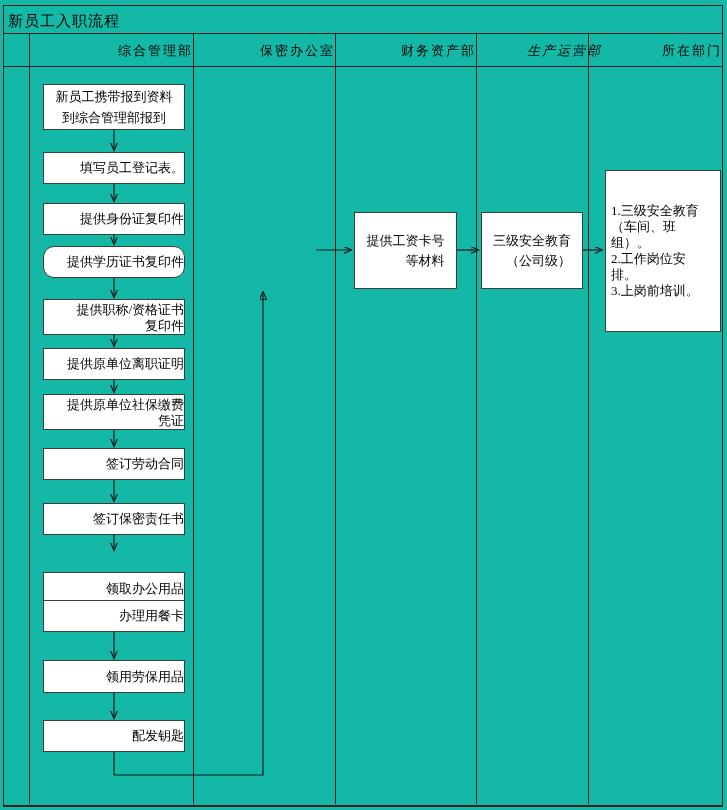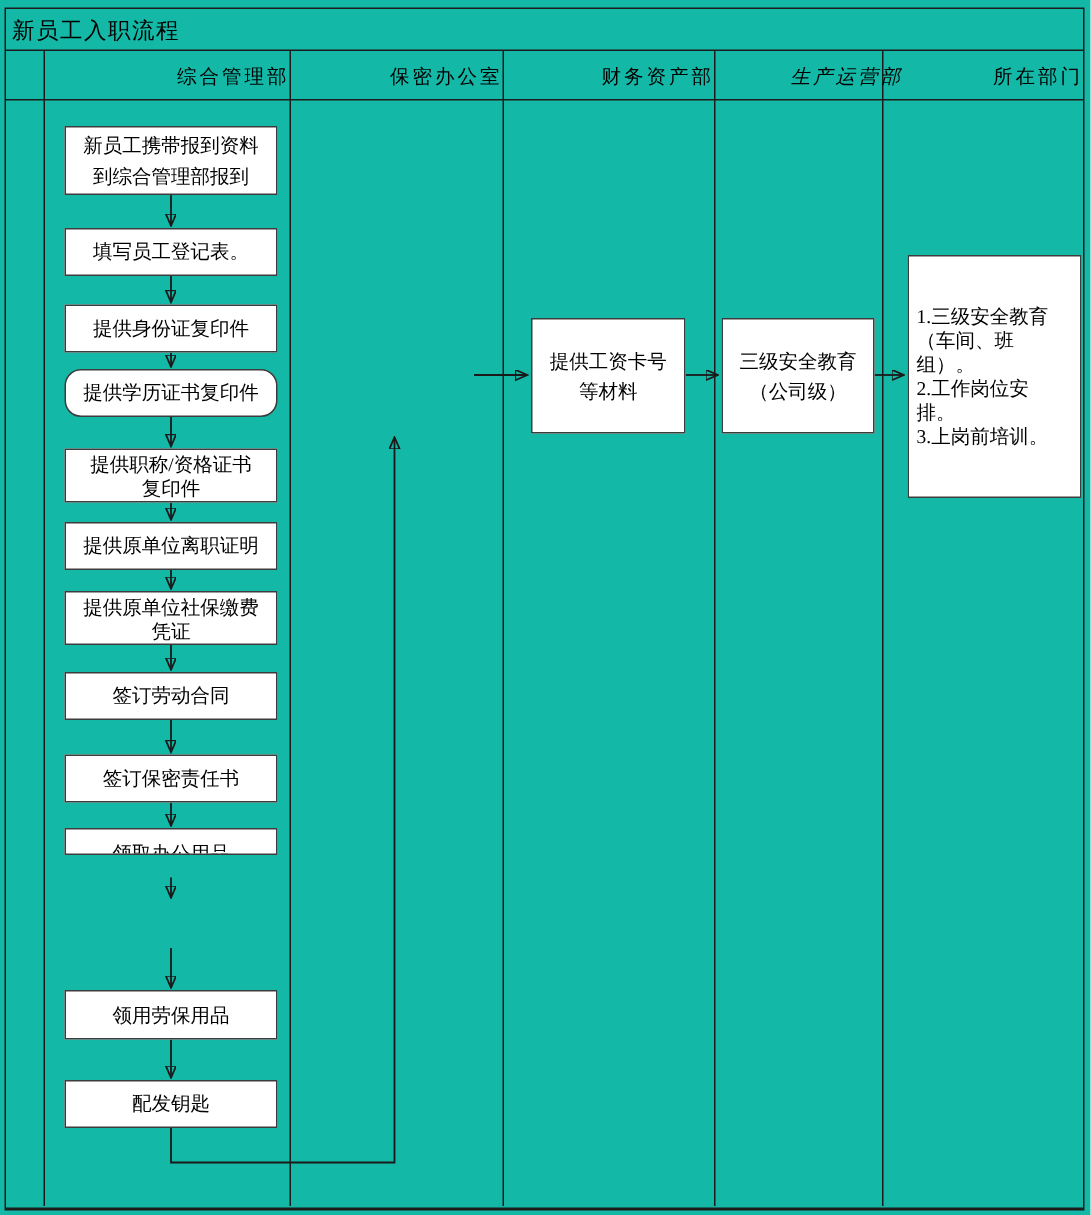--- a/index.html
+++ b/index.html
@@ -51,42 +51,42 @@
     white-space: nowrap;
     overflow: hidden;
   }
   
   .node {
     position: absolute;
     background: #ffffff;
     border: 1px solid #3c3c3c;
     box-sizing: border-box;
     font-size: 13px;
-    text-align: center;
+    text-align: right;
     white-space: pre-line;
     overflow: hidden;
   }
   .step { left: 43px; width: 142px; }
   .vcenter {
     display: flex;
     align-items: center;
     justify-content: center;
   }
   .node.left-text { text-align: center; }
   
   .s1  { top: 84px;  height: 46px; line-height: 21px; padding: 1px 3px; }
   .s2  { top: 152px; height: 32px; line-height: 30px; }
   .s3  { top: 203px; height: 32px; line-height: 30px; }
   .s4  { top: 246px; height: 32px; line-height: 30px; border-radius: 11px; }
   .s5  { top: 299px; height: 36px; line-height: 16px; padding-top: 2px; }
   .s6  { top: 348px; height: 32px; line-height: 30px; }
   .s7  { top: 394px; height: 36px; line-height: 16px; padding-top: 2px; }
   .s8  { top: 448px; height: 32px; line-height: 30px; }
   .s9  { top: 503px; height: 32px; line-height: 30px; }
-  .s10 { top: 552px; height: 18px; line-height: 31px; }
+  .s10 { top: 572px; height: 33px; line-height: 31px; }
   .s11 { top: 600px; height: 32px; line-height: 30px; }
   .s12 { top: 660px; height: 33px; line-height: 31px; }
   .s13 { top: 720px; height: 32px; line-height: 30px; }
 
   .secrecy-node    { left: 214px; top: 212px; width: 102px; height: 77px; line-height: 20px; }
   .finance-node    { left: 354px; top: 212px; width: 103px; height: 77px; line-height: 20px; }
   .production-node { left: 481px; top: 212px; width: 102px; height: 77px; line-height: 20px; }
   .department-node {
     left: 605px; top: 170px; width: 116px; height: 162px;
     line-height: 16px;
@@ -164,20 +164,21 @@
   <div class="node step s3">提供身份证复印件</div>
   <div class="node step s4">提供学历证书复印件</div>
   <div class="node step s5">提供职称/资格证书
 复印件</div>
   <div class="node step s6">提供原单位离职证明</div>
   <div class="node step s7">提供原单位社保缴费
 凭证</div>
   <div class="node step s8">签订劳动合同</div>
   <div class="node step s9">签订保密责任书</div>
   <div class="node step s10">领取办公用品</div>
+  <div class="node step s11">办理用餐卡</div>
   <div class="node step s12">领用劳保用品</div>
   <div class="node step s13">配发钥匙</div>
 
   <div class="node finance-node vcenter">提供工资卡号
 等材料</div>
   <div class="node production-node vcenter">三级安全教育
 （公司级）</div>
   <div class="node department-node">1.三级安全教育
 （车间、班
 组）。

